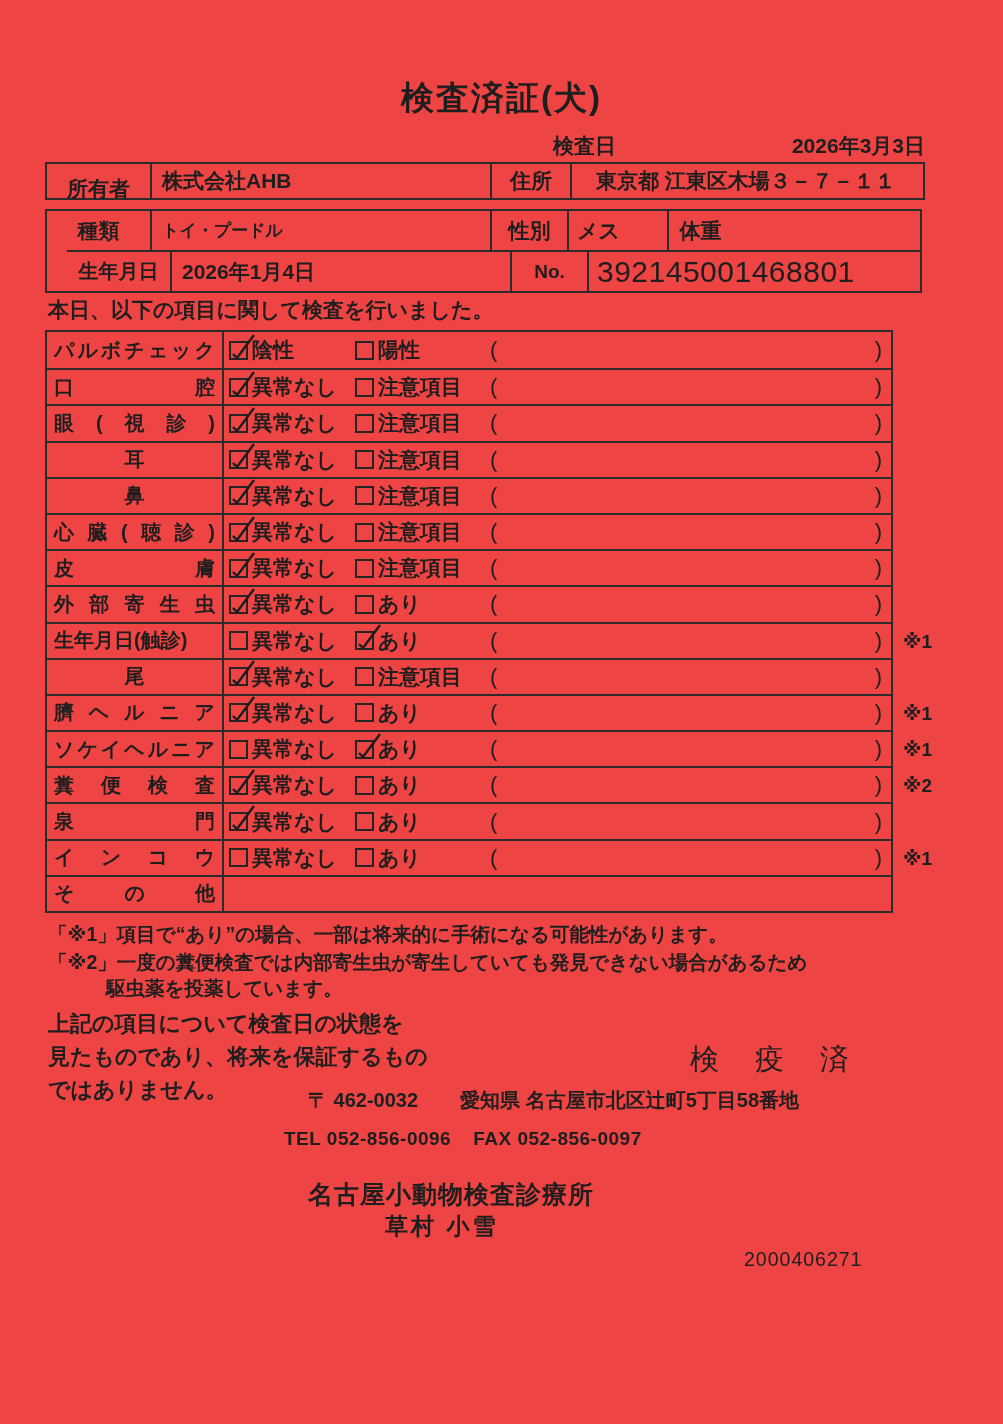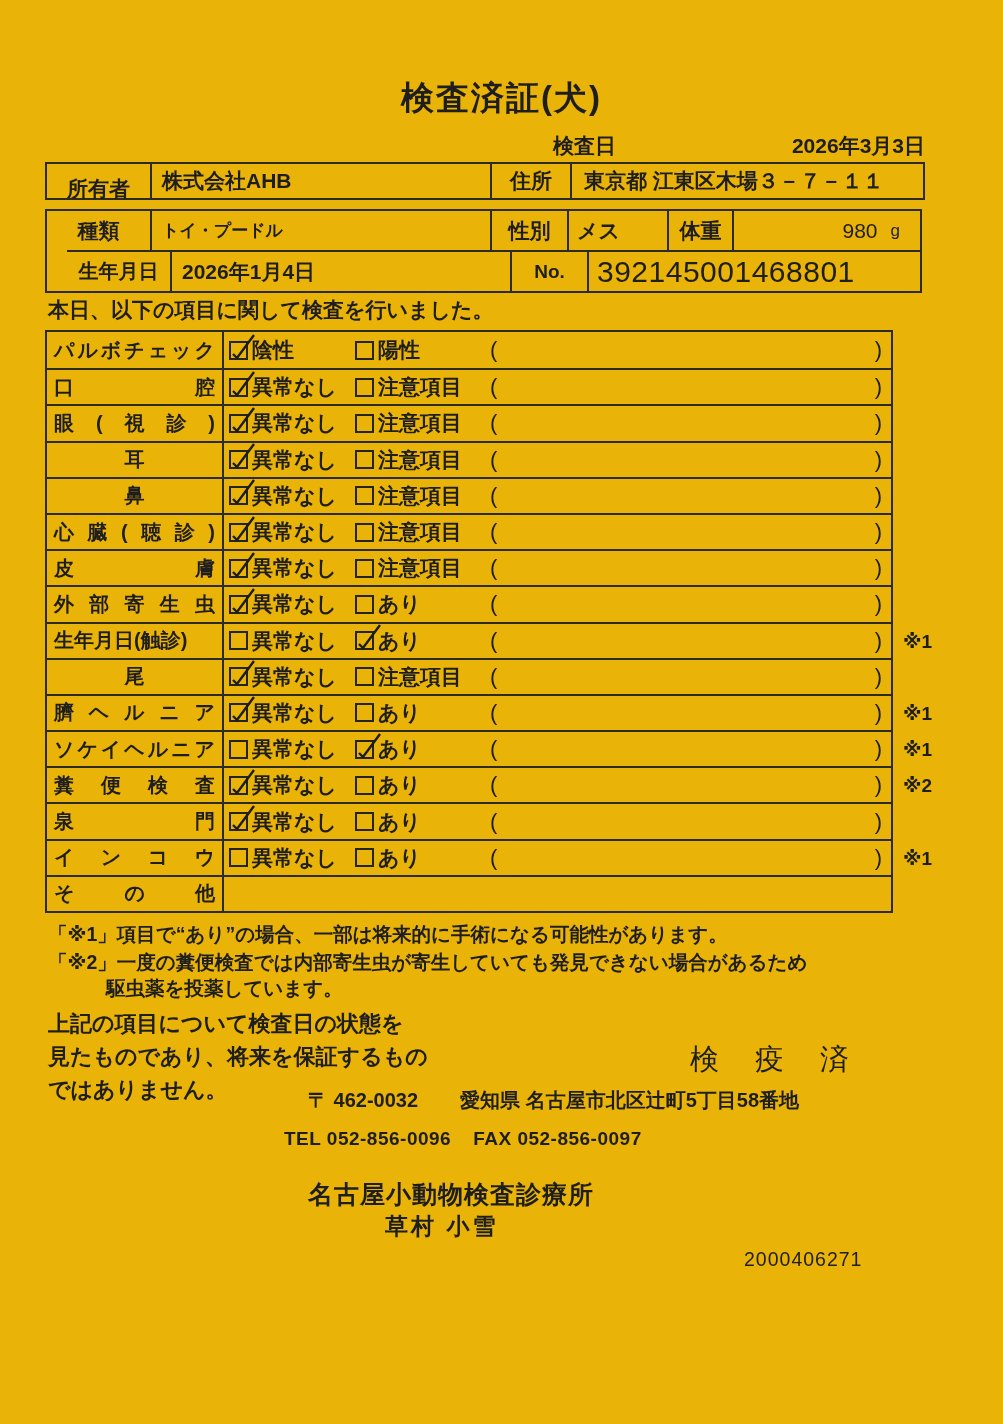--- a/index.html
+++ b/index.html
@@ -1,18 +1,18 @@
 <!DOCTYPE html>
 <html><head>
 <meta charset="utf-8">
 <style>
   html,body{margin:0;padding:0;background:#e8e8e6;}
   .page{
     position:relative;width:1003px;height:1424px;margin:0 auto;
-    background:#eab308;color:#1e1e1e;
+    background:#ef4444;color:#1e1e1e;
     font-family:"Liberation Sans","DejaVu Sans",sans-serif;
     overflow:hidden;
   }
   .abs{position:absolute;}
   .b{font-weight:700;}
   
   .title{top:76px;left:0;width:100%;text-align:center;font-size:33px;font-weight:700;letter-spacing:2px;}
   .datelabel{top:132px;left:553px;font-size:21px;font-weight:700;}
   .dateval{top:132px;right:78px;font-size:21px;font-weight:700;}
   
@@ -79,35 +79,31 @@
   <div class="abs title">検査済証(犬)</div>
 
   <div class="abs datelabel">検査日</div>
   <div class="abs dateval">2026年3月3日</div>
 
   <div class="abs tbl owner">
     <div class="trow">
       <div class="tc center b" style="width:103px;margin-top:16px;">所有者</div>
       <div class="tc padl b" style="width:340px;">株式会社AHB</div>
       <div class="tc center b" style="width:80px;">住所</div>
-      <div class="tc padl b" style="flex:1;padding-left:12px;">東京都 江東区木場３－７－１１</div>
+      <div class="tc padl b" style="flex:1;padding-left:24px;">東京都 江東区木場３－７－１１</div>
     </div>
   </div>
 
   <div class="abs tbl pet">
     <div class="trow">
       <div class="tc center b" style="width:103px;">種類</div>
       <div class="tc padl b" style="width:340px;font-size:17px;">トイ・プードル</div>
       <div class="tc center b" style="width:77px;">性別</div>
       <div class="tc padl b" style="width:100px;padding-left:8px;">メス</div>
       <div class="tc center b" style="width:65px;">体重</div>
-      <div class="tc wval" style="flex:1;">
-        <span>980</span>
-        <span class="wunit">g</span>
-      </div>
     </div>
     <div class="trow">
       <div class="tc center b" style="width:103px;font-size:20px;">生年月日</div>
       <div class="tc padl b" style="width:340px;">2026年1月4日</div>
       <div class="tc center nolabel" style="width:77px;">No.</div>
       <div class="tc noval" style="flex:1;padding-left:8px;">392145001468801</div>
     </div>
   </div>
 
   <div class="abs intro">本日、以下の項目に関して検査を行いました。</div>

